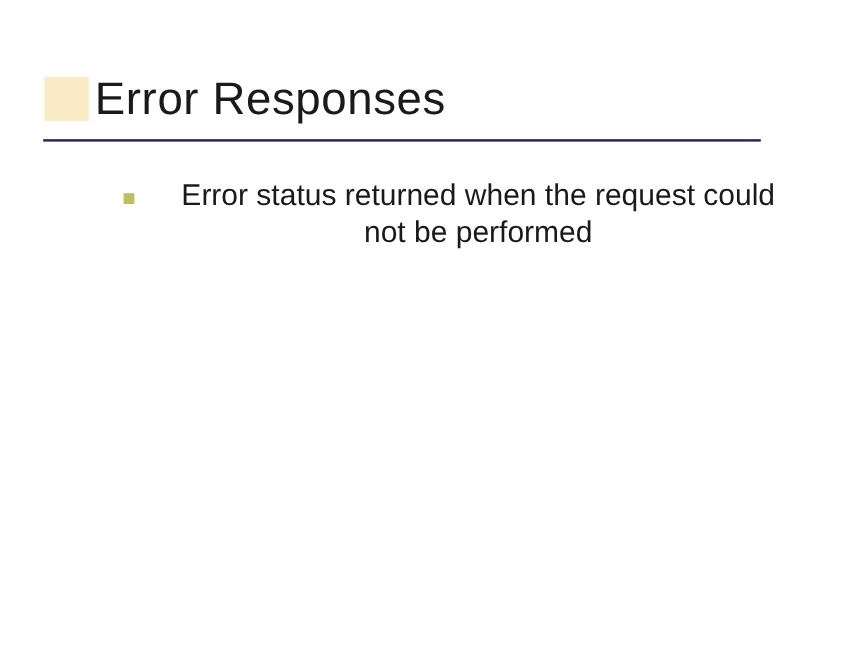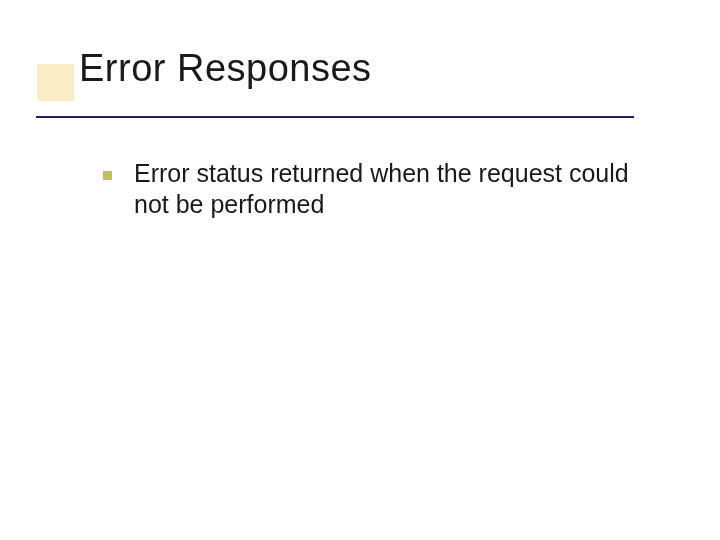--- a/index.html
+++ b/index.html
@@ -20,42 +20,43 @@
       left: 37px;
       top: 64px;
       width: 37px;
       height: 37px;
       background: #faecc7;
       z-index: 1;
     }
     .title {
       position: absolute;
       left: 79px;
-      top: 47px;
+      top: 62px;
       font-size: 38px;
       color: #1a1a1a;
       font-weight: 400;
       letter-spacing: 0.5px;
       z-index: 2;
       font-family: Verdana, Geneva, sans-serif;
     }
     .underline {
       position: absolute;
       left: 36px;
       top: 116px;
       width: 598px;
       height: 2px;
       background: #1f1f63;
       z-index: 2;
     }
     .content-area {
       position: absolute;
       left: 103px;
-      top: 158px;
+      top: 148px;
       width: 560px;
+      text-align: center;
     }
     .bullet-row {
       display: flex;
       align-items: flex-start;
     }
     .bullet-marker {
       width: 9px;
       height: 9px;
       background: #bfbf5f;
       margin-right: 22px;

